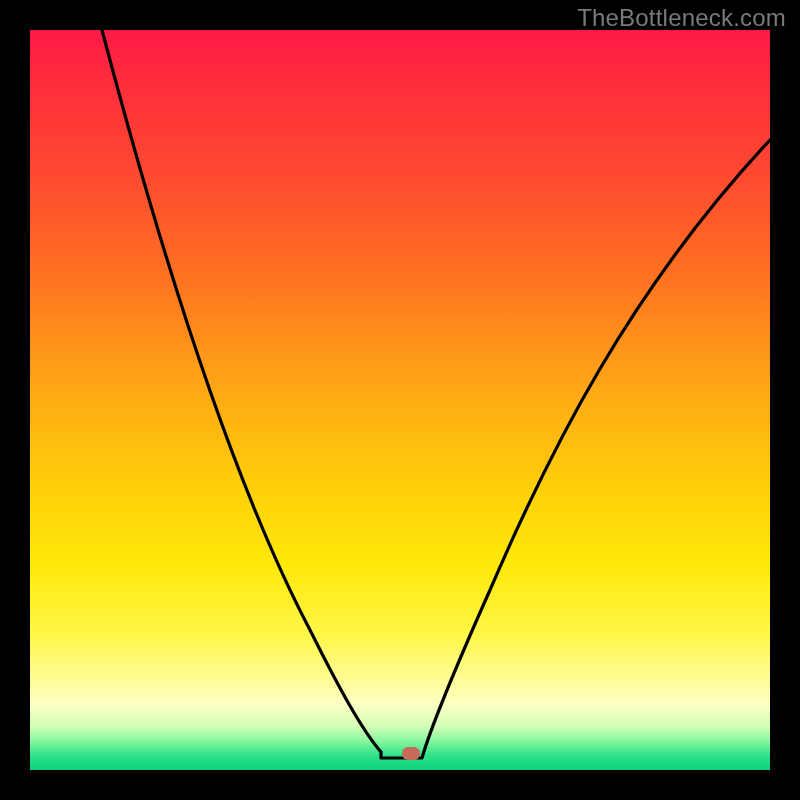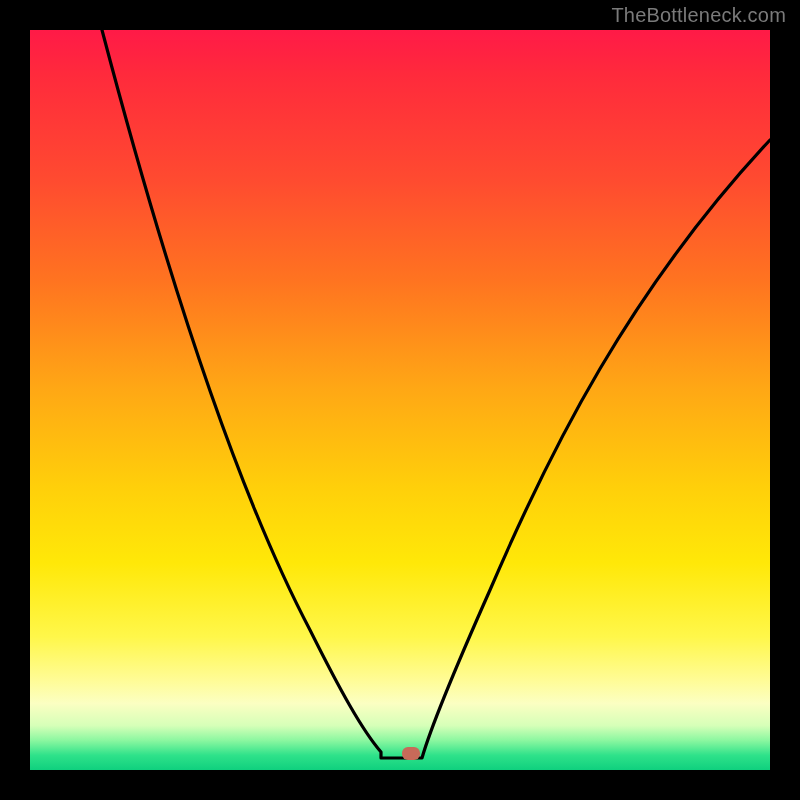--- a/index.html
+++ b/index.html
@@ -14,21 +14,21 @@
   .frame {
     position: absolute;
     inset: 0;
     background: #000;
   }
   .watermark {
     position: absolute;
     top: 4px;
     right: 14px;
     color: #7a7a7a;
-    font-size: 20px;
+    font-size: 24px;
     letter-spacing: 0.2px;
     z-index: 4;
   }
   .plot {
     position: absolute;
     left: 30px;
     top: 30px;
     width: 740px;
     height: 740px;
     overflow: hidden;

